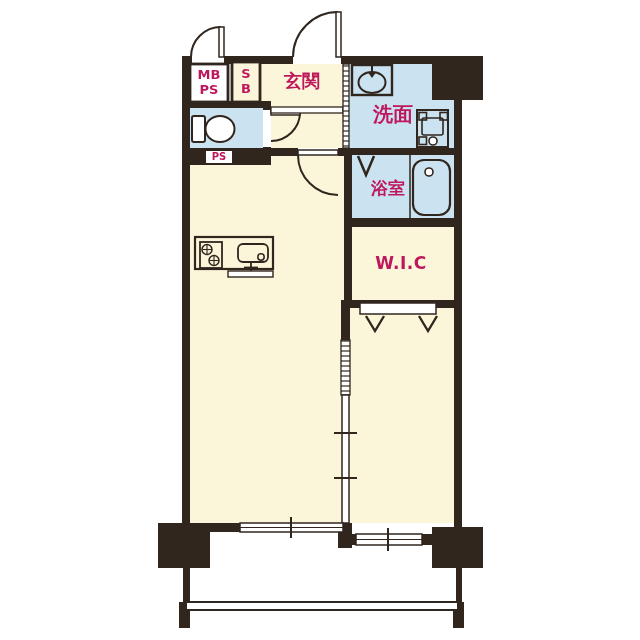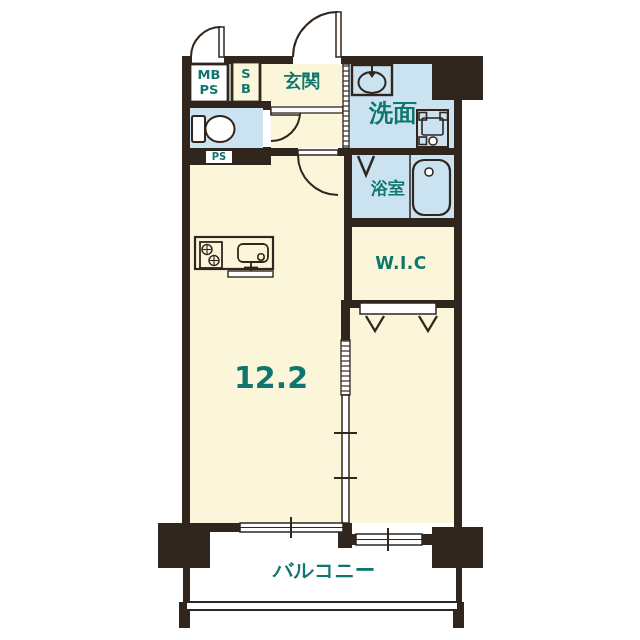--- a/index.html
+++ b/index.html
@@ -3,21 +3,21 @@
 <meta charset="utf-8">
 <style>
   html,body{margin:0;padding:0;background:#ffffff;}
   #canvas{
     position:relative;width:640px;height:640px;background:#ffffff;overflow:hidden;
     font-family:"DejaVu Sans",sans-serif;
   }
   #plan-svg{position:absolute;left:0;top:0;}
   .lbl{
     position:absolute;transform:translate(-50%,-50%);
-    font-weight:bold;color:#0f766e;text-align:center;white-space:nowrap;
+    font-weight:bold;color:#be185d;text-align:center;white-space:nowrap;
     font-family:"DejaVu Sans",sans-serif;line-height:1.15;
   }
 </style>
 </head>
 <body>
 
 <div id="canvas">
 
 <svg id="plan-svg" width="640" height="640" viewBox="0 0 640 640">
   <defs>
@@ -180,29 +180,27 @@
   <span>PS</span>
 </div>
 
 <div class="lbl" style="left:246px;top:82px;font-size:13px;">
   <span>S</span><br>
   <span>B</span>
 </div>
 
 <div class="lbl" style="left:302px;top:81px;font-size:18px;">玄関</div>
 
-<div class="lbl" style="left:393px;top:114px;font-size:24px;">洗面</div>
+<div class="lbl" style="left:393px;top:114px;font-size:20px;">洗面</div>
 
 <div class="lbl" style="left:219px;top:157px;font-size:10px;">PS</div>
 
 <div class="lbl" style="left:388px;top:189px;font-size:17px;">浴室</div>
 
 <div class="lbl" style="left:401px;top:264px;font-size:17px;letter-spacing:0.5px;text-align:center;">W.I.C</div>
 
 <div class="lbl" style="left:271px;top:360px;font-size:30px;line-height:1.2;">
   <br>
-  <span>12.2</span>
-</div>
-
-
-<div class="lbl" style="left:324px;top:570px;font-size:20px;">バルコニー</div>
+</div>
+
+
 
 </div>
 
 </body></html>

